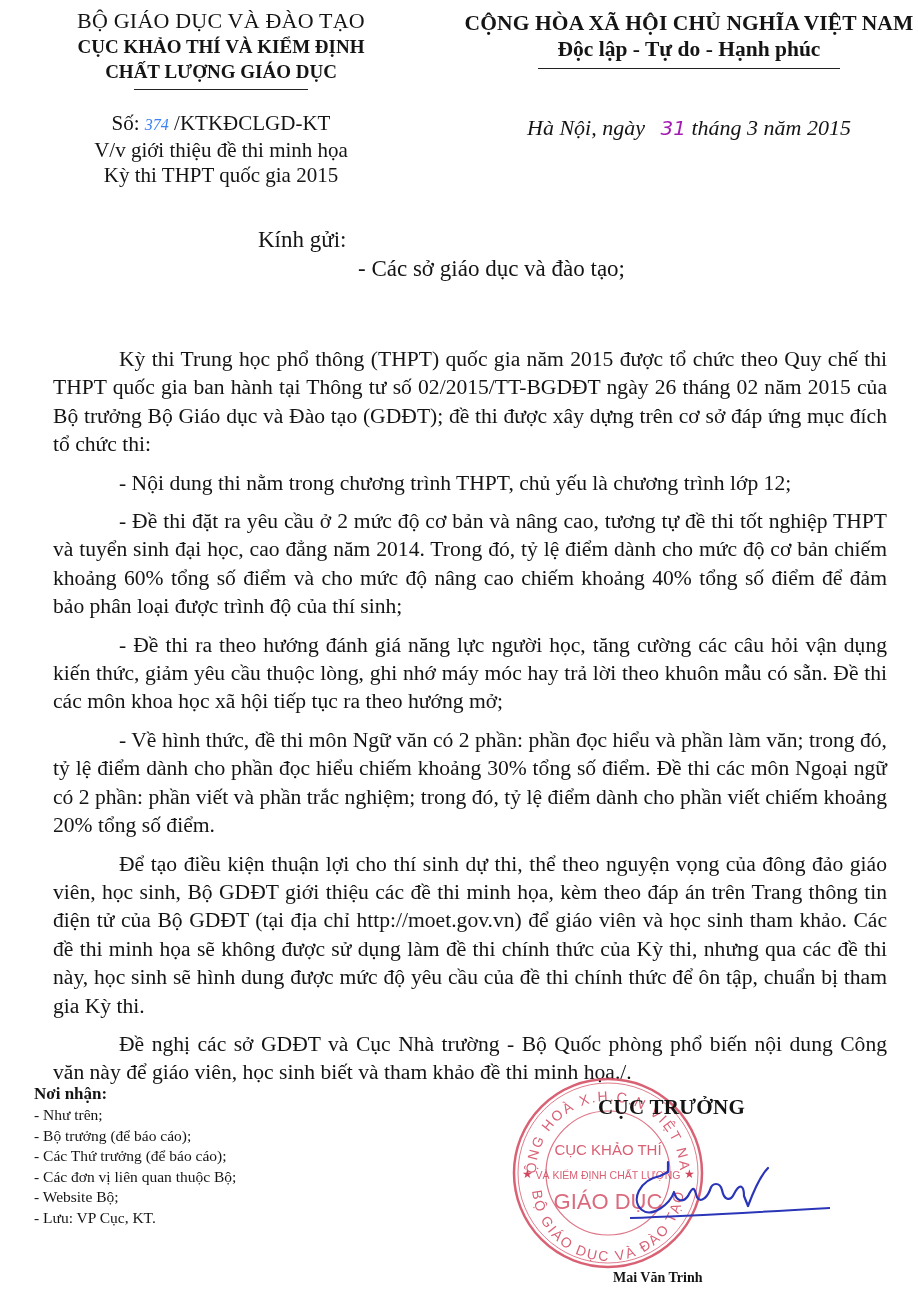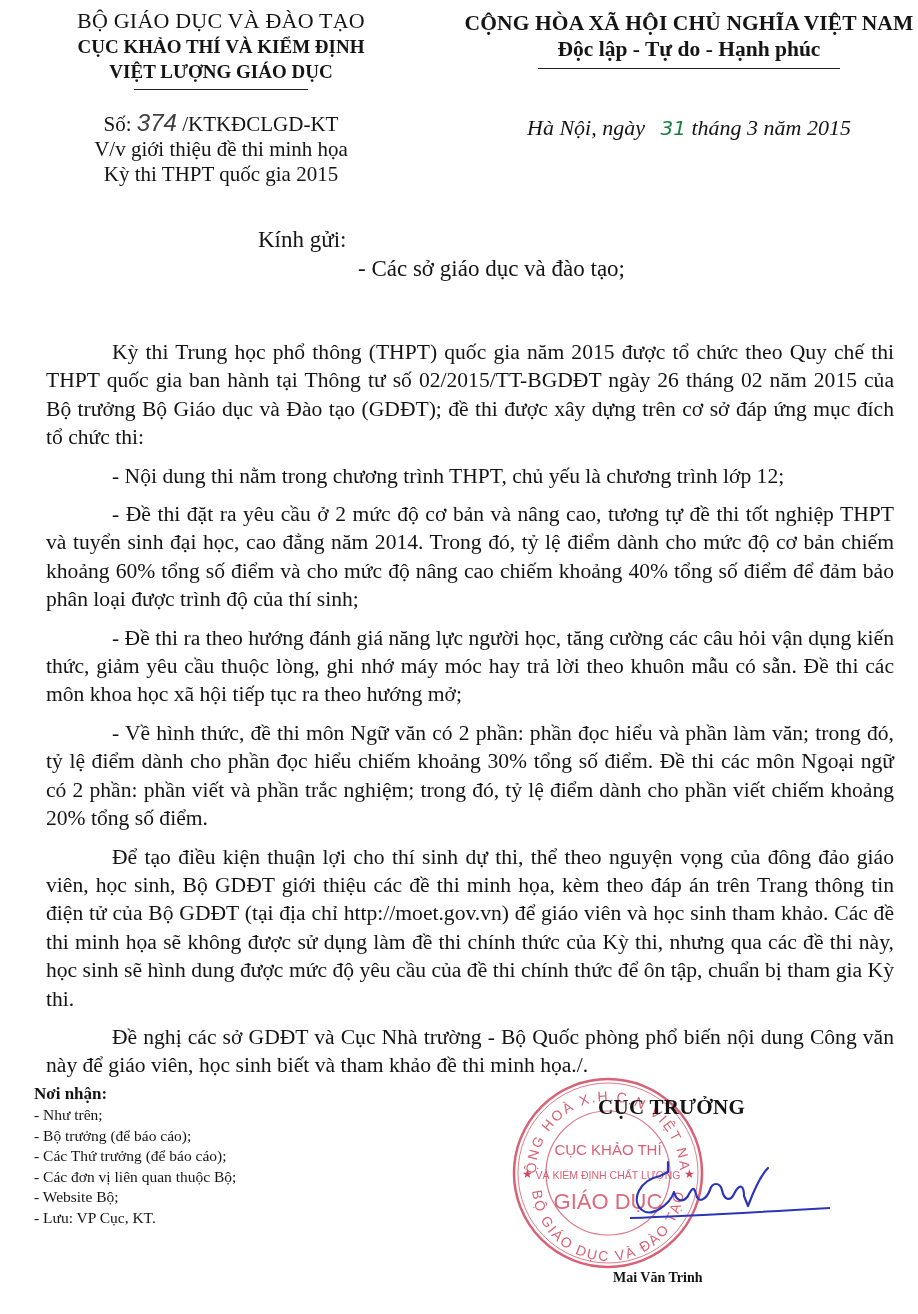--- a/index.html
+++ b/index.html
@@ -6,57 +6,57 @@
     body { width: 918px; height: 1314px; position: relative; overflow: hidden; color: #141414; font-family: "Liberation Serif", serif; }
     .abs { position: absolute; }
     .center { text-align: center; }
 
     
     #hdr-left { left: 22px; top: 8px; width: 398px; }
     #hdr-left .ministry { font-size: 22px; line-height: 26px; letter-spacing: 0.2px; }
     #hdr-left .dept { font-size: 19px; line-height: 25px; font-weight: bold; }
     #hdr-left .rule { width: 174px; height: 1px; background: #222; margin: 5px auto 0; }
     #hdr-left .num { font-size: 21px; line-height: 26px; margin-top: 20px; }
-    #hdr-left .num .hand { font-family: Liberation Sans, sans-serif; font-style: italic; color: #404040; font-size: 24px; }
+    #hdr-left .num .hand { font-family: Liberation Serif, serif; font-style: italic; color: #3b82f6; font-size: 16px; }
     #hdr-left .sub { font-size: 21px; line-height: 25px; }
 
     
     #hdr-right { left: 448px; top: 10px; width: 482px; }
     #hdr-right .nation { font-size: 21.5px; line-height: 26px; font-weight: bold; letter-spacing: 0.1px; white-space: nowrap; }
     #hdr-right .motto { font-size: 21.5px; line-height: 26px; font-weight: bold; }
     #hdr-right .rule { width: 302px; height: 1px; background: #222; margin: 6px auto 0; }
     #hdr-right .date { font-size: 22px; line-height: 28px; font-style: italic; margin-top: 45px; }
-    #hdr-right .date .hand { font-family: "DejaVu Sans", sans-serif; color: #15803d; font-size: 20px; margin-left: 10px; }
+    #hdr-right .date .hand { font-family: "DejaVu Sans", sans-serif; color: #a21caf; font-size: 20px; margin-left: 10px; }
 
     
     #recip { left: 258px; top: 225px; font-size: 23px; line-height: 29px; }
     #recip .item { padding-left: 100px; }
 
     
     #body { left: 46px; top: 338px; width: 848px; font-size: 21.6px; line-height: 28.4px; text-align: justify; }
-    #body p { margin: 0; text-indent: 66px; }
+    #body p { margin: 7px; text-indent: 66px; }
     #body p.gap { margin-top: 10px; font-family: Liberation Serif, serif; }
 
     
     #cc { left: 34px; top: 1083px; font-size: 15.5px; line-height: 20.5px; }
     #cc .title { font-weight: bold; font-size: 17px; line-height: 22px; }
 
     
     #sign-title { left: 598px; top: 1095px; font-size: 21px; font-weight: bold; letter-spacing: 0.3px; }
     #sign-name { left: 613px; top: 1270px; font-size: 14px; font-weight: bold; }
     #stamp { left: 508px; top: 1073px; width: 200px; height: 200px; }
     #signature { left: 630px; top: 1160px; width: 200px; height: 60px; }
   </style>
 </head>
 <body>
 
 <div id="hdr-left" class="abs center">
   <div class="ministry">BỘ GIÁO DỤC VÀ ĐÀO TẠO</div>
   <div class="dept">CỤC KHẢO THÍ VÀ KIỂM ĐỊNH</div>
-  <div class="dept">VIỆT LƯỢNG GIÁO DỤC</div>
+  <div class="dept">CHẤT LƯỢNG GIÁO DỤC</div>
   <div class="rule"></div>
   <div class="num">
     <span>Số:</span>
     <span class="hand">374</span>
     <span>/KTKĐCLGD-KT</span>
   </div>
   <div class="sub">V/v giới thiệu đề thi minh họa</div>
   <div class="sub">Kỳ thi THPT quốc gia 2015</div>
 </div>
 

